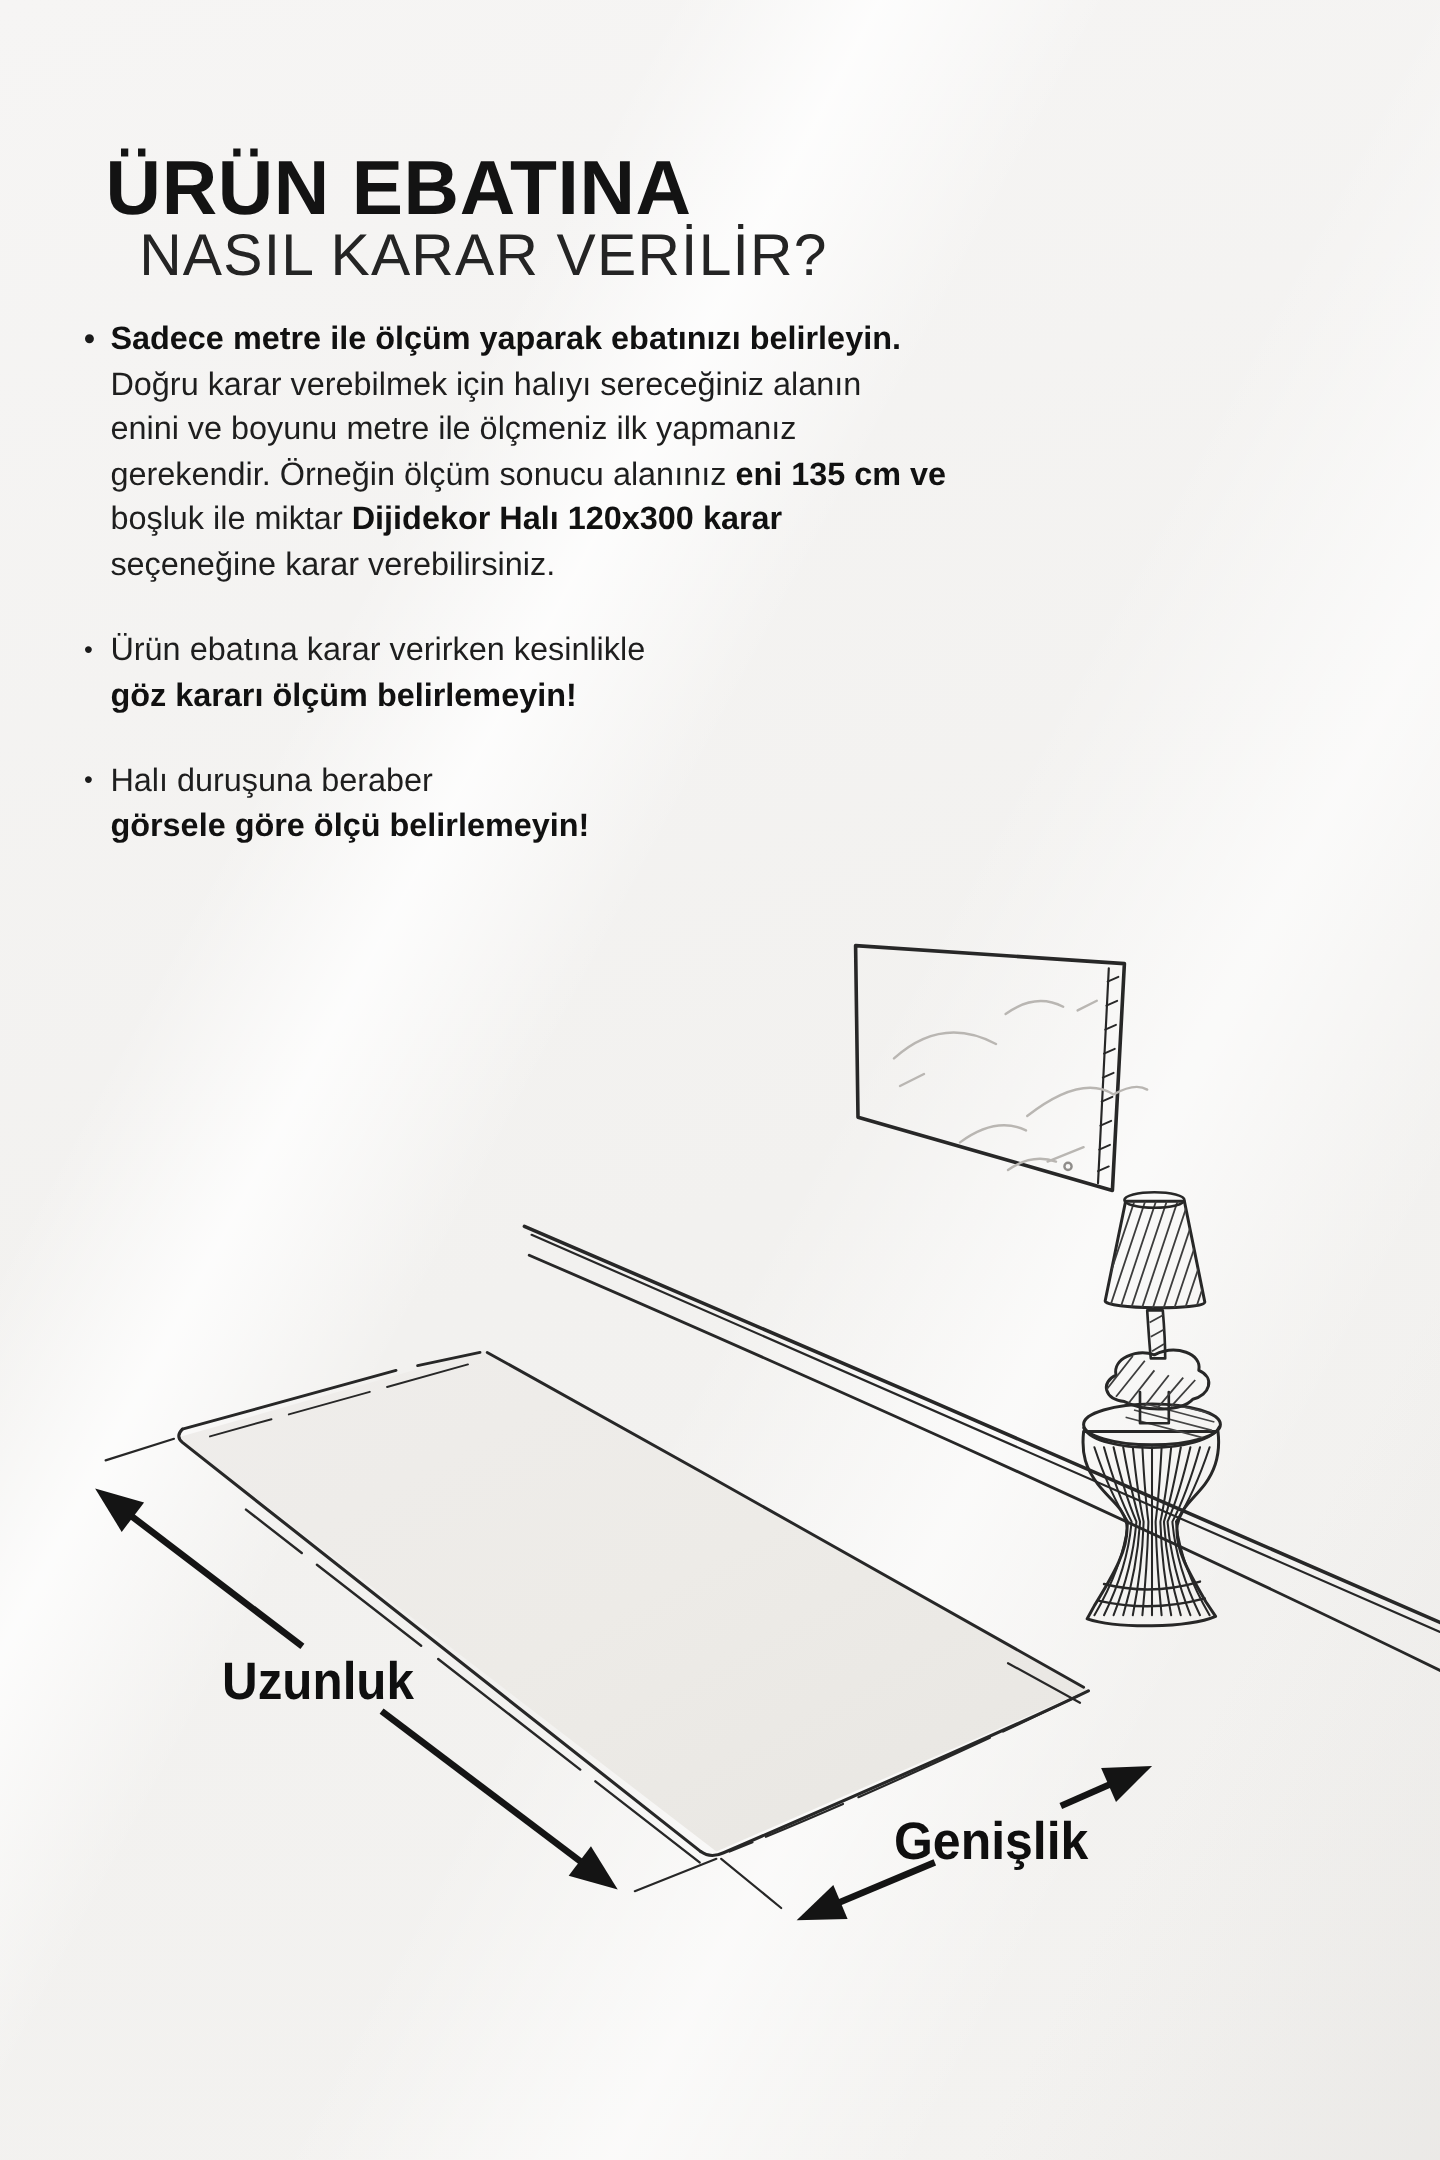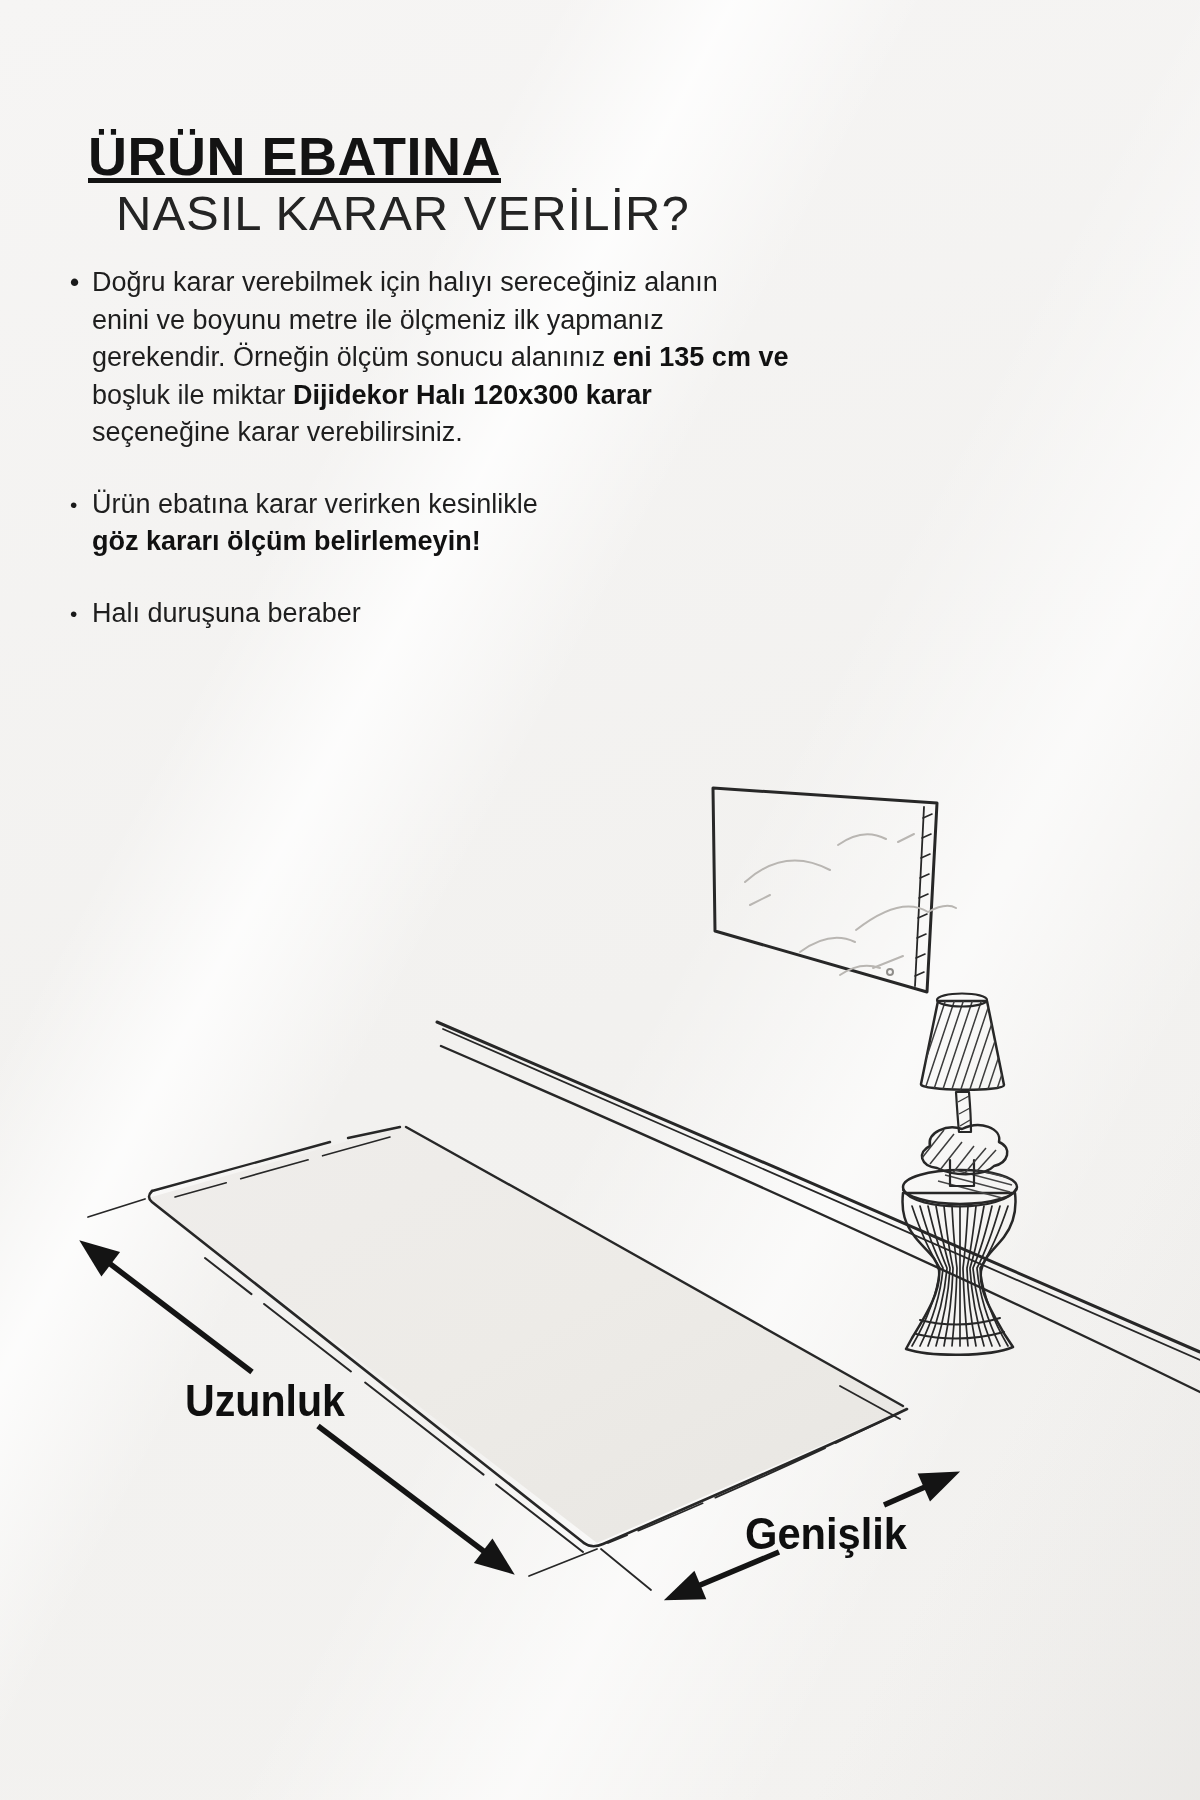--- a/index.html
+++ b/index.html
@@ -10,21 +10,21 @@
   }
   
   .page::before{
     content:"";position:absolute;inset:0;pointer-events:none;
     background:
       linear-gradient(118deg, rgba(255,255,255,0) 26%, rgba(255,255,255,.8) 34%, rgba(255,255,255,0) 43%),
       linear-gradient(118deg, rgba(255,255,255,0) 55%, rgba(255,255,255,.65) 68%, rgba(255,255,255,0) 80%),
       linear-gradient(298deg, rgba(226,224,221,.5) 0%, rgba(226,224,221,0) 18%);
   }
   .titleblock{position:absolute;left:88px;top:128px;line-height:57px;white-space:nowrap;}
-  .title-1{font-size:54px;font-weight:bold;letter-spacing:.5px;color:#131313;text-decoration:underline;}
+  .title-1{font-size:64px;font-weight:bold;letter-spacing:.5px;color:#131313;}
   .title-2{font-size:49px;font-weight:normal;letter-spacing:1px;color:#242424;margin-left:28px;}
   .bullets{position:absolute;left:70px;top:264px;}
   .bullet{display:flex;margin-bottom:34px;}
   .dot{width:22px;font-size:26px;line-height:37.5px;color:#1a1a1a;}
   .bullet.first .dot{font-weight:bold;}
   .bullet:not(.first) .dot{font-size:21px;}
   .t-line{font-size:27px;line-height:37.5px;white-space:nowrap;color:#1e1e1e;}
   .t-line .seg.bold{font-weight:bold;color:#111;}
   svg.illustration{position:absolute;left:0;top:0;pointer-events:none;}
   .sk{stroke:#272727;fill:none;stroke-linecap:round;stroke-linejoin:round;}
@@ -37,38 +37,40 @@
 
   <div class="titleblock">
     <div class="title-1">ÜRÜN EBATINA</div>
     <div class="title-2">NASIL KARAR VERİLİR?</div>
   </div>
 
   <div class="bullets">
     <div class="bullet first">
       <span class="dot">•</span>
       <div class="lines">
+          <div class="t-line"><span class="seg bold">Sadece metre ile ölçüm yaparak ebatınızı belirleyin.</span></div>
           <div class="t-line"><span class="seg">Doğru karar verebilmek için halıyı sereceğiniz alanın</span></div>
           <div class="t-line"><span class="seg">enini ve boyunu metre ile ölçmeniz ilk yapmanız</span></div>
           <div class="t-line"><span class="seg">gerekendir. Örneğin ölçüm sonucu alanınız </span><span class="seg bold">eni 135 cm ve</span></div>
           <div class="t-line"><span class="seg">boşluk ile miktar </span><span class="seg bold">Dijidekor Halı 120x300 karar</span></div>
           <div class="t-line"><span class="seg">seçeneğine karar verebilirsiniz.</span></div>
         </div>
     </div>
     <div class="bullet">
       <span class="dot">•</span>
       <div class="lines">
           <div class="t-line"><span class="seg">Ürün ebatına karar verirken kesinlikle</span></div>
           <div class="t-line"><span class="seg bold">göz kararı ölçüm belirlemeyin!</span></div>
         </div>
     </div>
     <div class="bullet">
       <span class="dot">•</span>
       <div class="lines">
           <div class="t-line"><span class="seg">Halı duruşuna beraber</span></div>
+          <div class="t-line"><span class="seg bold">görsele göre ölçü belirlemeyin!</span></div>
         </div>
     </div>
   </div>
 
   <svg class="illustration" width="1200" height="1800" viewBox="0 0 1200 1800" xmlns="http://www.w3.org/2000/svg">
     <defs>
       <marker id="ah" viewBox="0 0 10 8" refX="7" refY="4" markerWidth="8" markerHeight="7" orient="auto">
         <path d="M0.5,0.5 L9.5,4 L0.5,7.5 Z" fill="#141414"></path>
       </marker>
       <linearGradient id="rugGrad" x1="0" y1="0" x2="1" y2="1">

